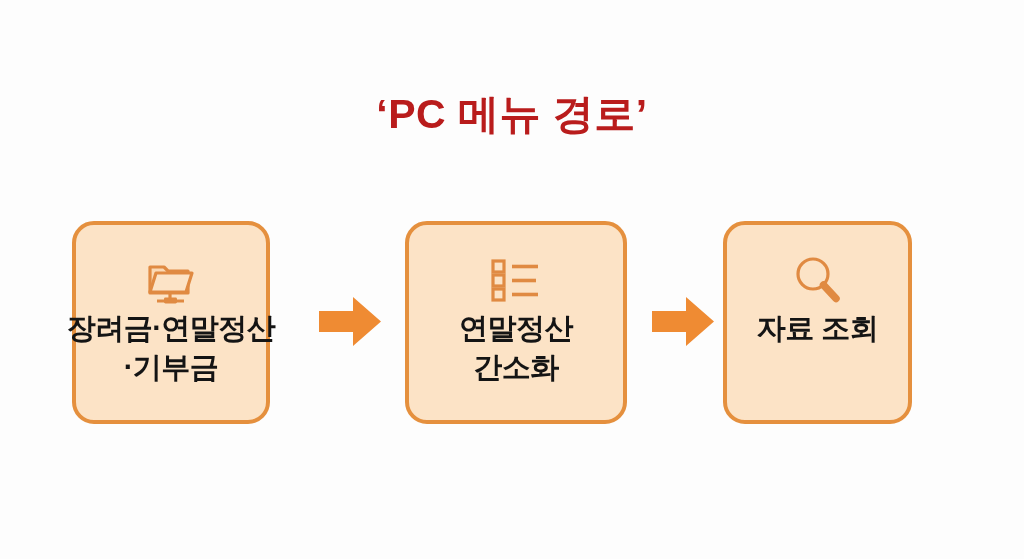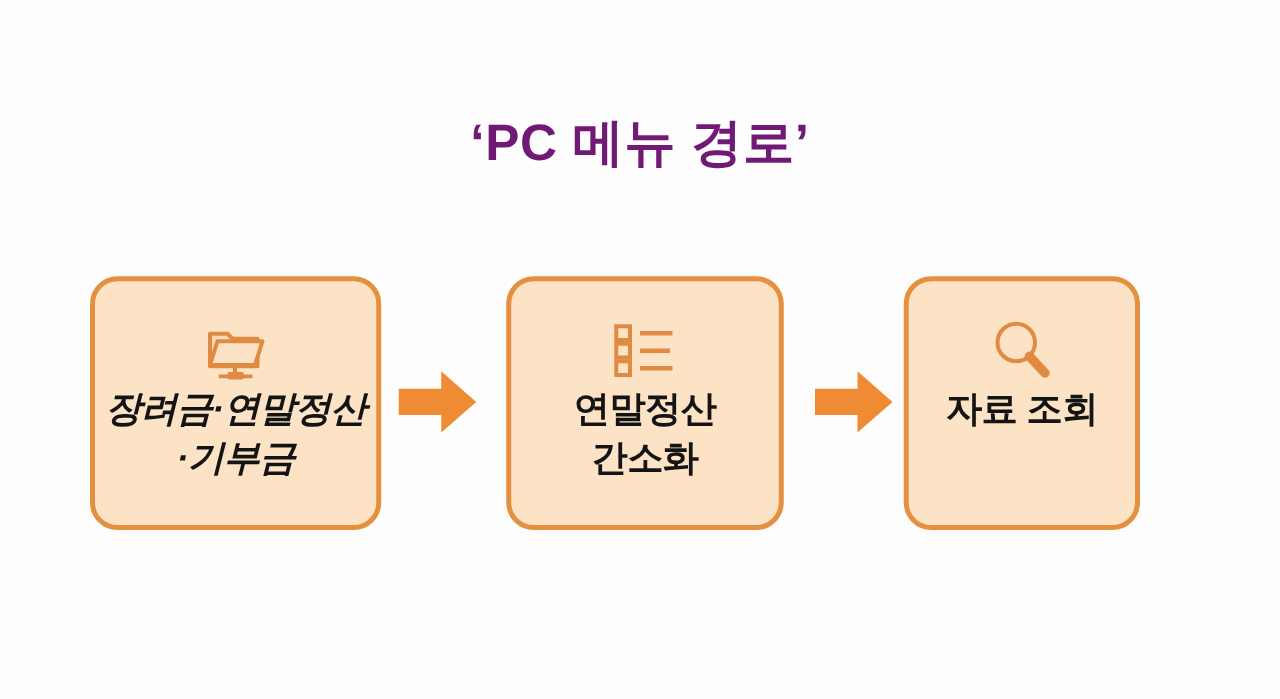--- a/index.html
+++ b/index.html
@@ -26,21 +26,21 @@
 
   
   #page-title {
     position: absolute;
     left: 0;
     top: 92px;
     width: 1024px;
     text-align: center;
     font-size: 41px;
     font-weight: bold;
-    color: #701a75;
+    color: #b91c1c;
     letter-spacing: 0.5px;
     line-height: 1.1;
     white-space: nowrap;
   }
 
   
   #flow-row {
     position: absolute;
     left: 0;
     top: 221px;
@@ -50,21 +50,21 @@
 
   .flow-box {
     position: absolute;
     top: 0;
     height: 203px;
     background: #fce3c6;
     border: 4px solid #e5903e;
     border-radius: 22px;
     box-sizing: border-box;
   }
-  #box-1 { left: 72px;  width: 233px; font-style: italic; }
+  #box-1 { left: 72px;  width: 198px; }
   #box-2 { left: 405px; width: 222px; }
   #box-3 { left: 723px; width: 189px; }
 
   .box-icon {
     position: absolute;
     left: 0;
     top: 26px;
     width: 100%;
     display: flex;
     justify-content: center;

